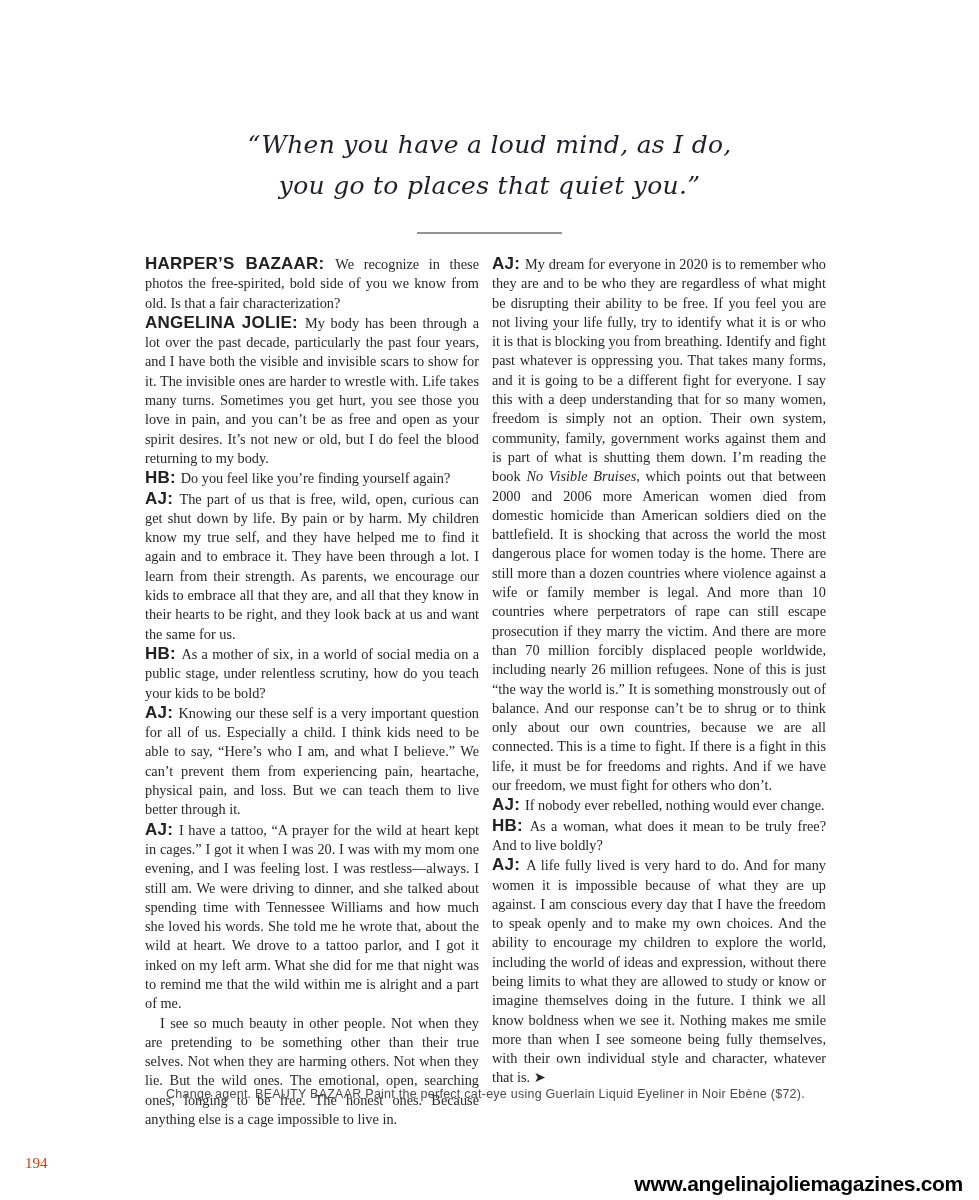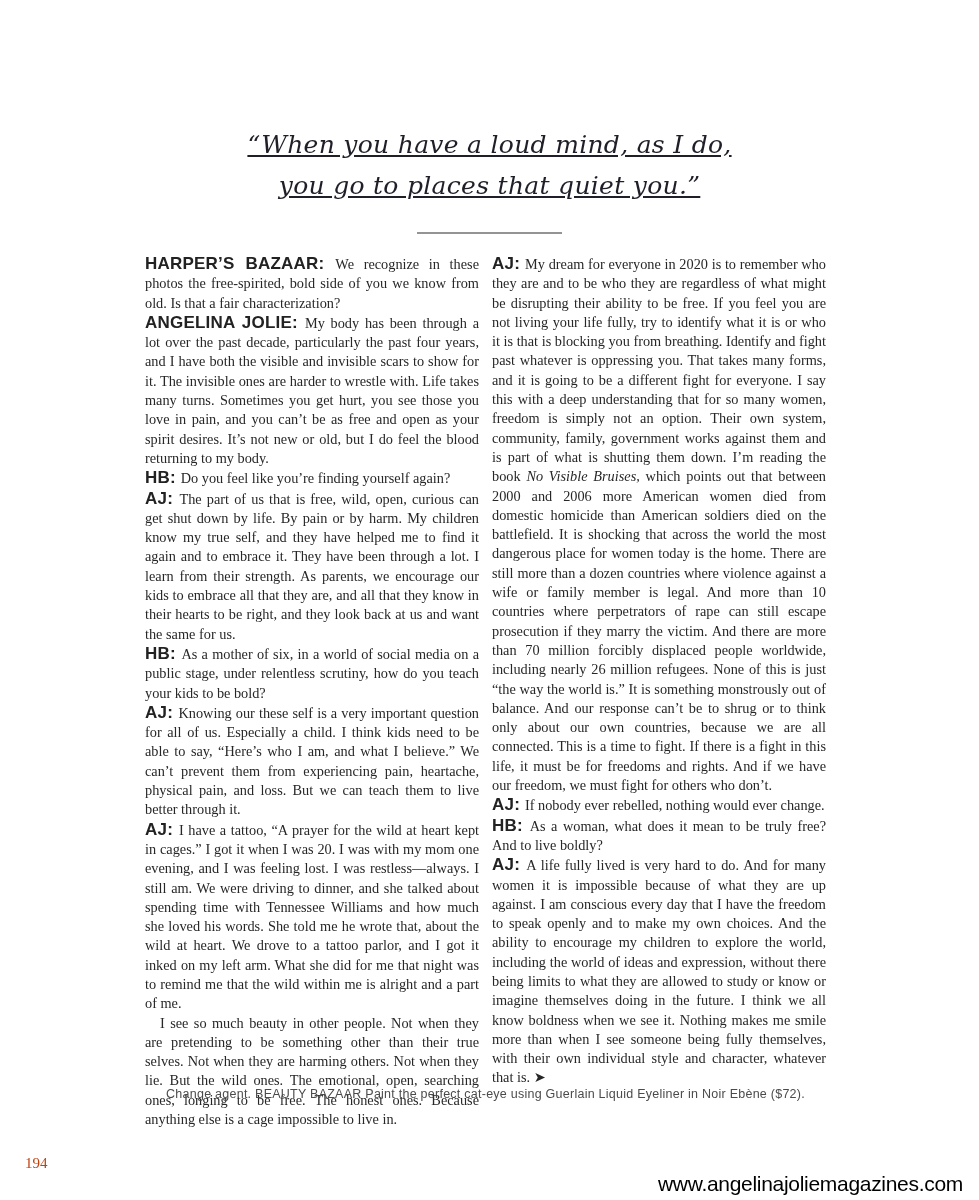--- a/index.html
+++ b/index.html
@@ -3,21 +3,21 @@
 <meta charset="utf-8">
 <style>
   html,body{margin:0;padding:0;}
   body{
     width:979px;height:1200px;background:#ffffff;position:relative;
     font-family:"Liberation Serif",serif;color:#262626;overflow:hidden;
   }
   .pull-quote{
     position:absolute;top:124px;left:0;width:979px;text-align:center;
     font-family:"DejaVu Serif",serif;font-style:italic;font-weight:500;
-    font-size:25px;line-height:41px;color:#1f1f29;letter-spacing:.3px;text-decoration:underline;
+    font-size:25px;line-height:41px;color:#1f1f29;letter-spacing:.3px;
   }
   .divider{
     position:absolute;top:232px;left:417px;width:145px;height:0;
     border-top:2px solid #949494;
   }
   .columns{
     position:absolute;top:254px;left:145px;width:681px;
     display:flex;gap:13px;
   }
   .col{flex:1 1 0;min-width:0;}
@@ -35,21 +35,21 @@
     position:absolute;top:1087px;left:145px;width:681px;text-align:center;
     font-family:"Liberation Sans",sans-serif;font-size:12.5px;color:#4b4b4b;
     letter-spacing:.25px;
   }
   .page-number{
     position:absolute;left:25px;top:1155px;
     font-family:"Liberation Serif",serif;font-size:15px;color:#c2410c;
   }
   .watermark{
     position:absolute;right:16px;top:1172px;
-    font-family:"Liberation Sans",sans-serif;font-weight:400;
+    font-family:"Liberation Sans",sans-serif;font-weight:700;
     font-size:21px;color:#000;letter-spacing:-0.3px;
   }
 </style>
 </head>
 <body>
 
 <div class="pull-quote">
   <div>“When you have a loud mind, as I do,</div>
   <div>you go to places that quiet you.”</div>
 </div>

